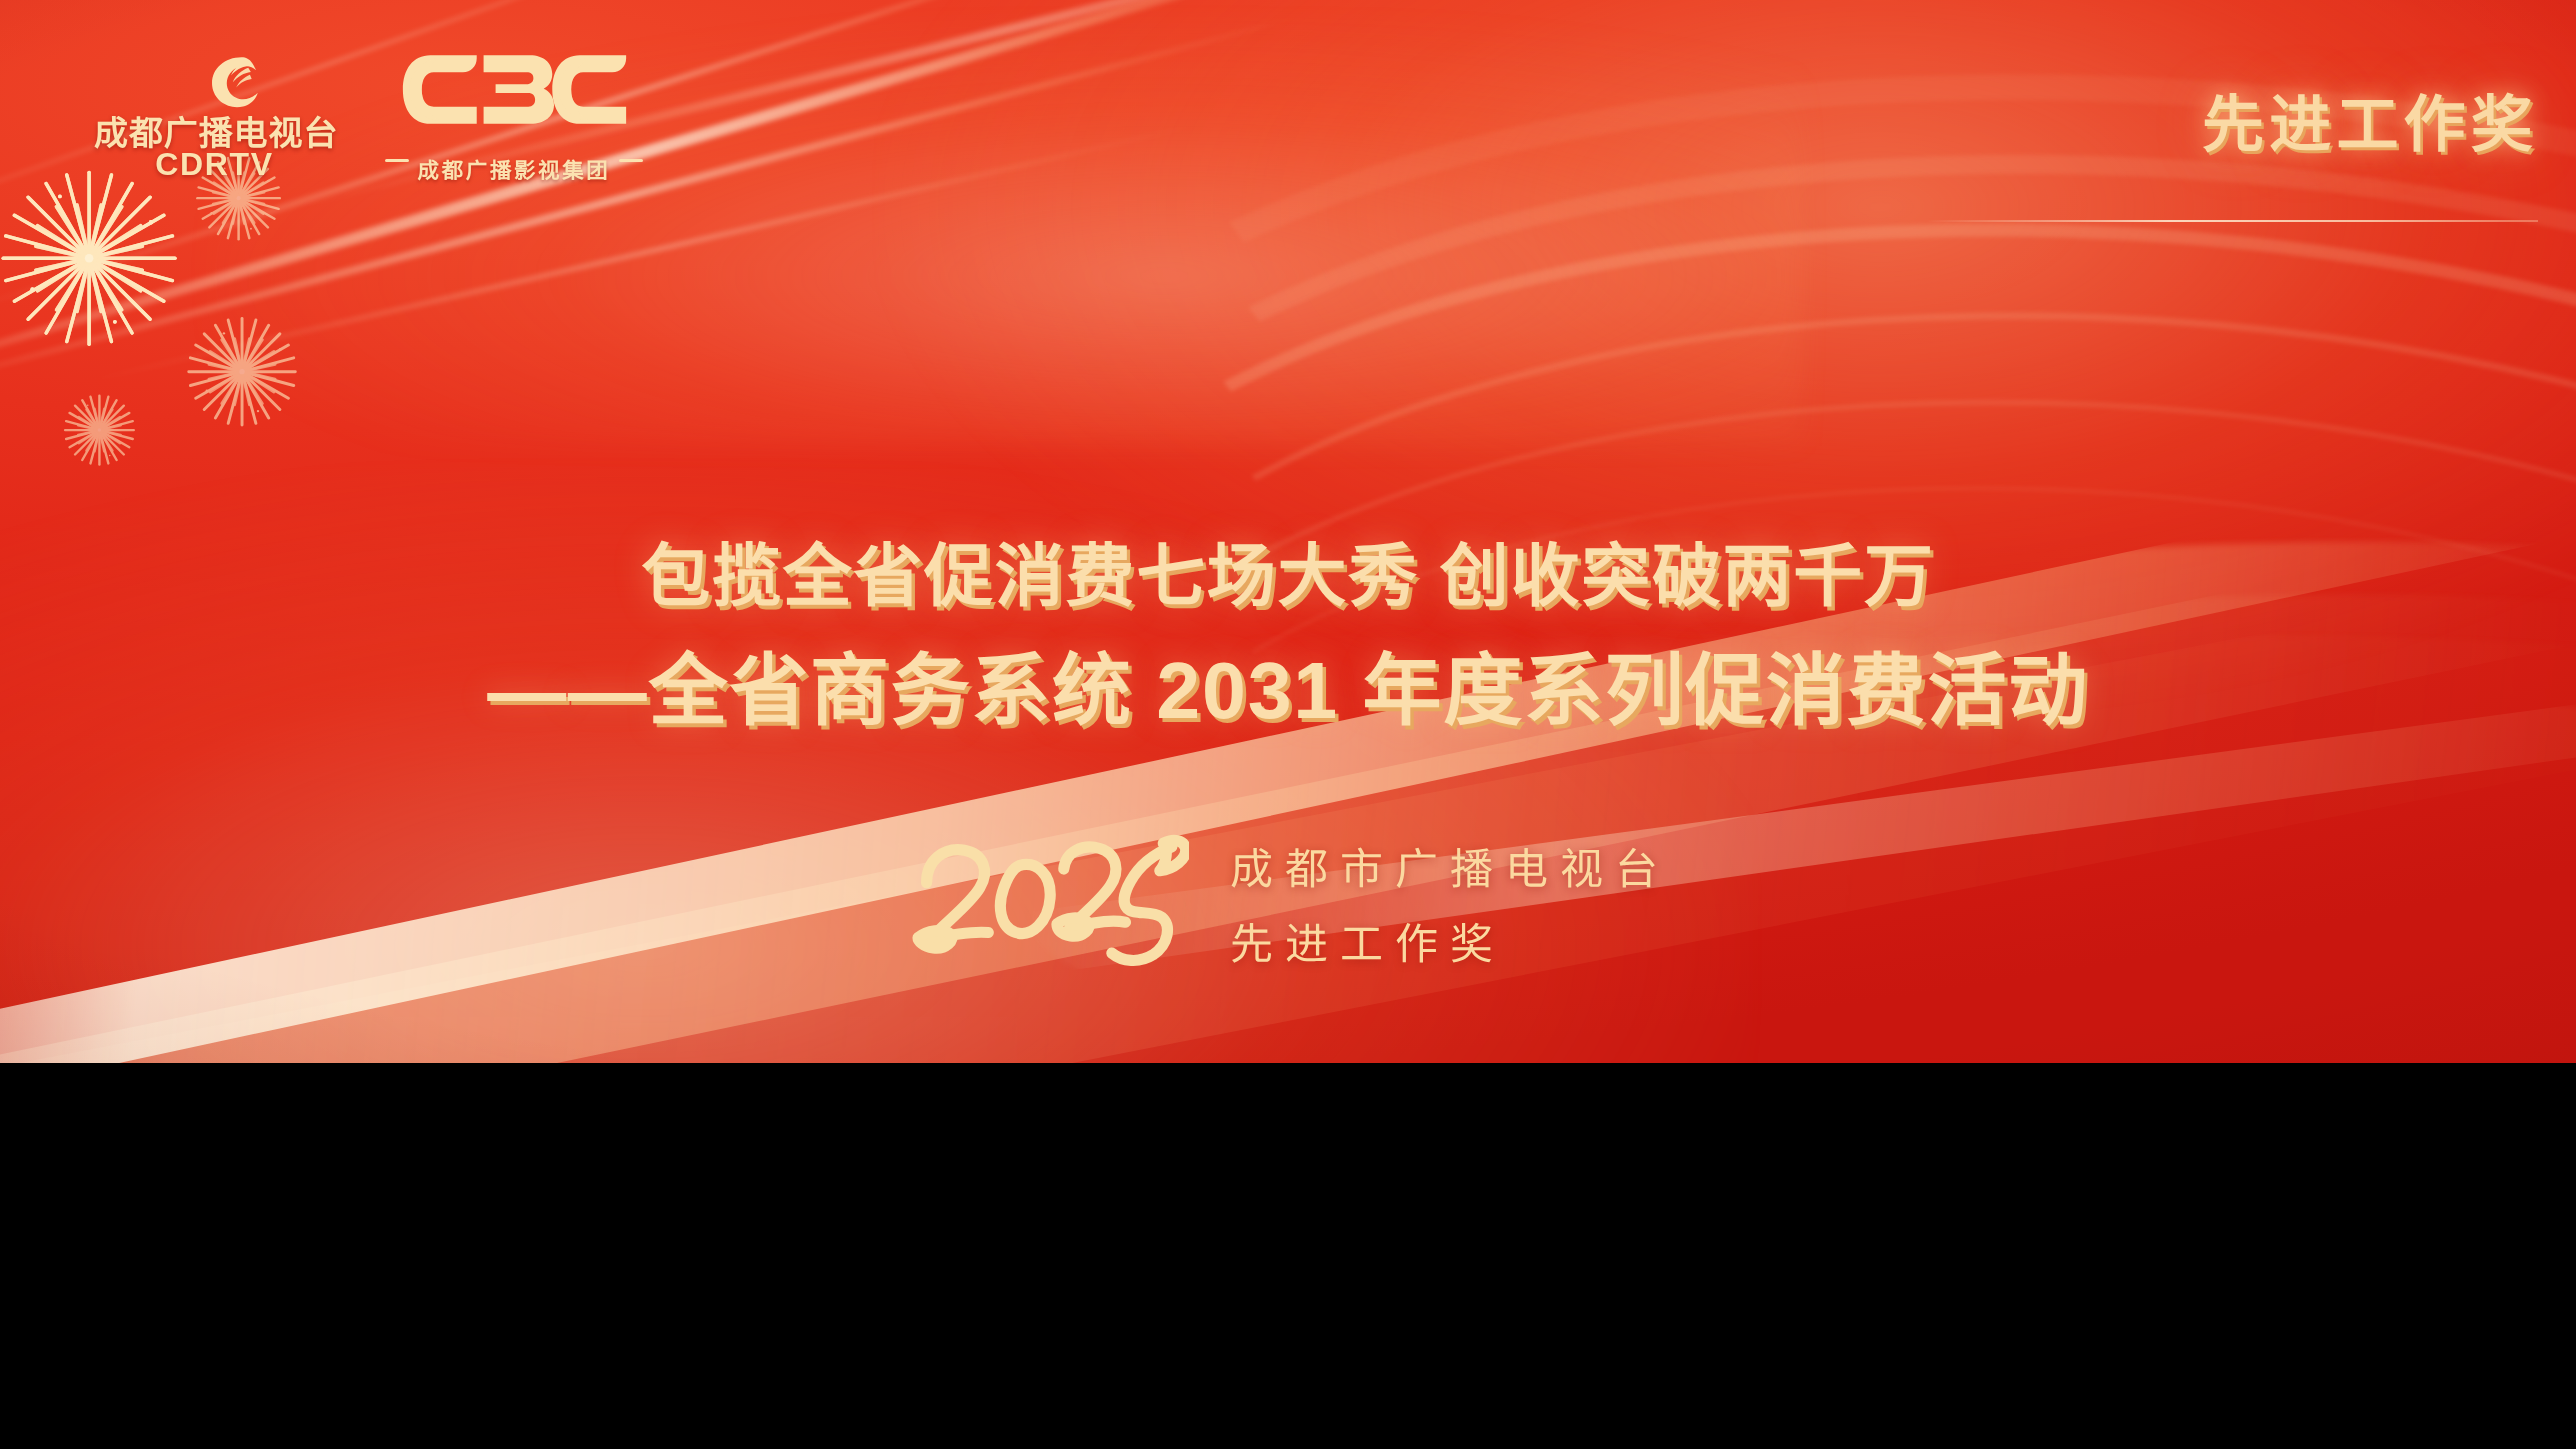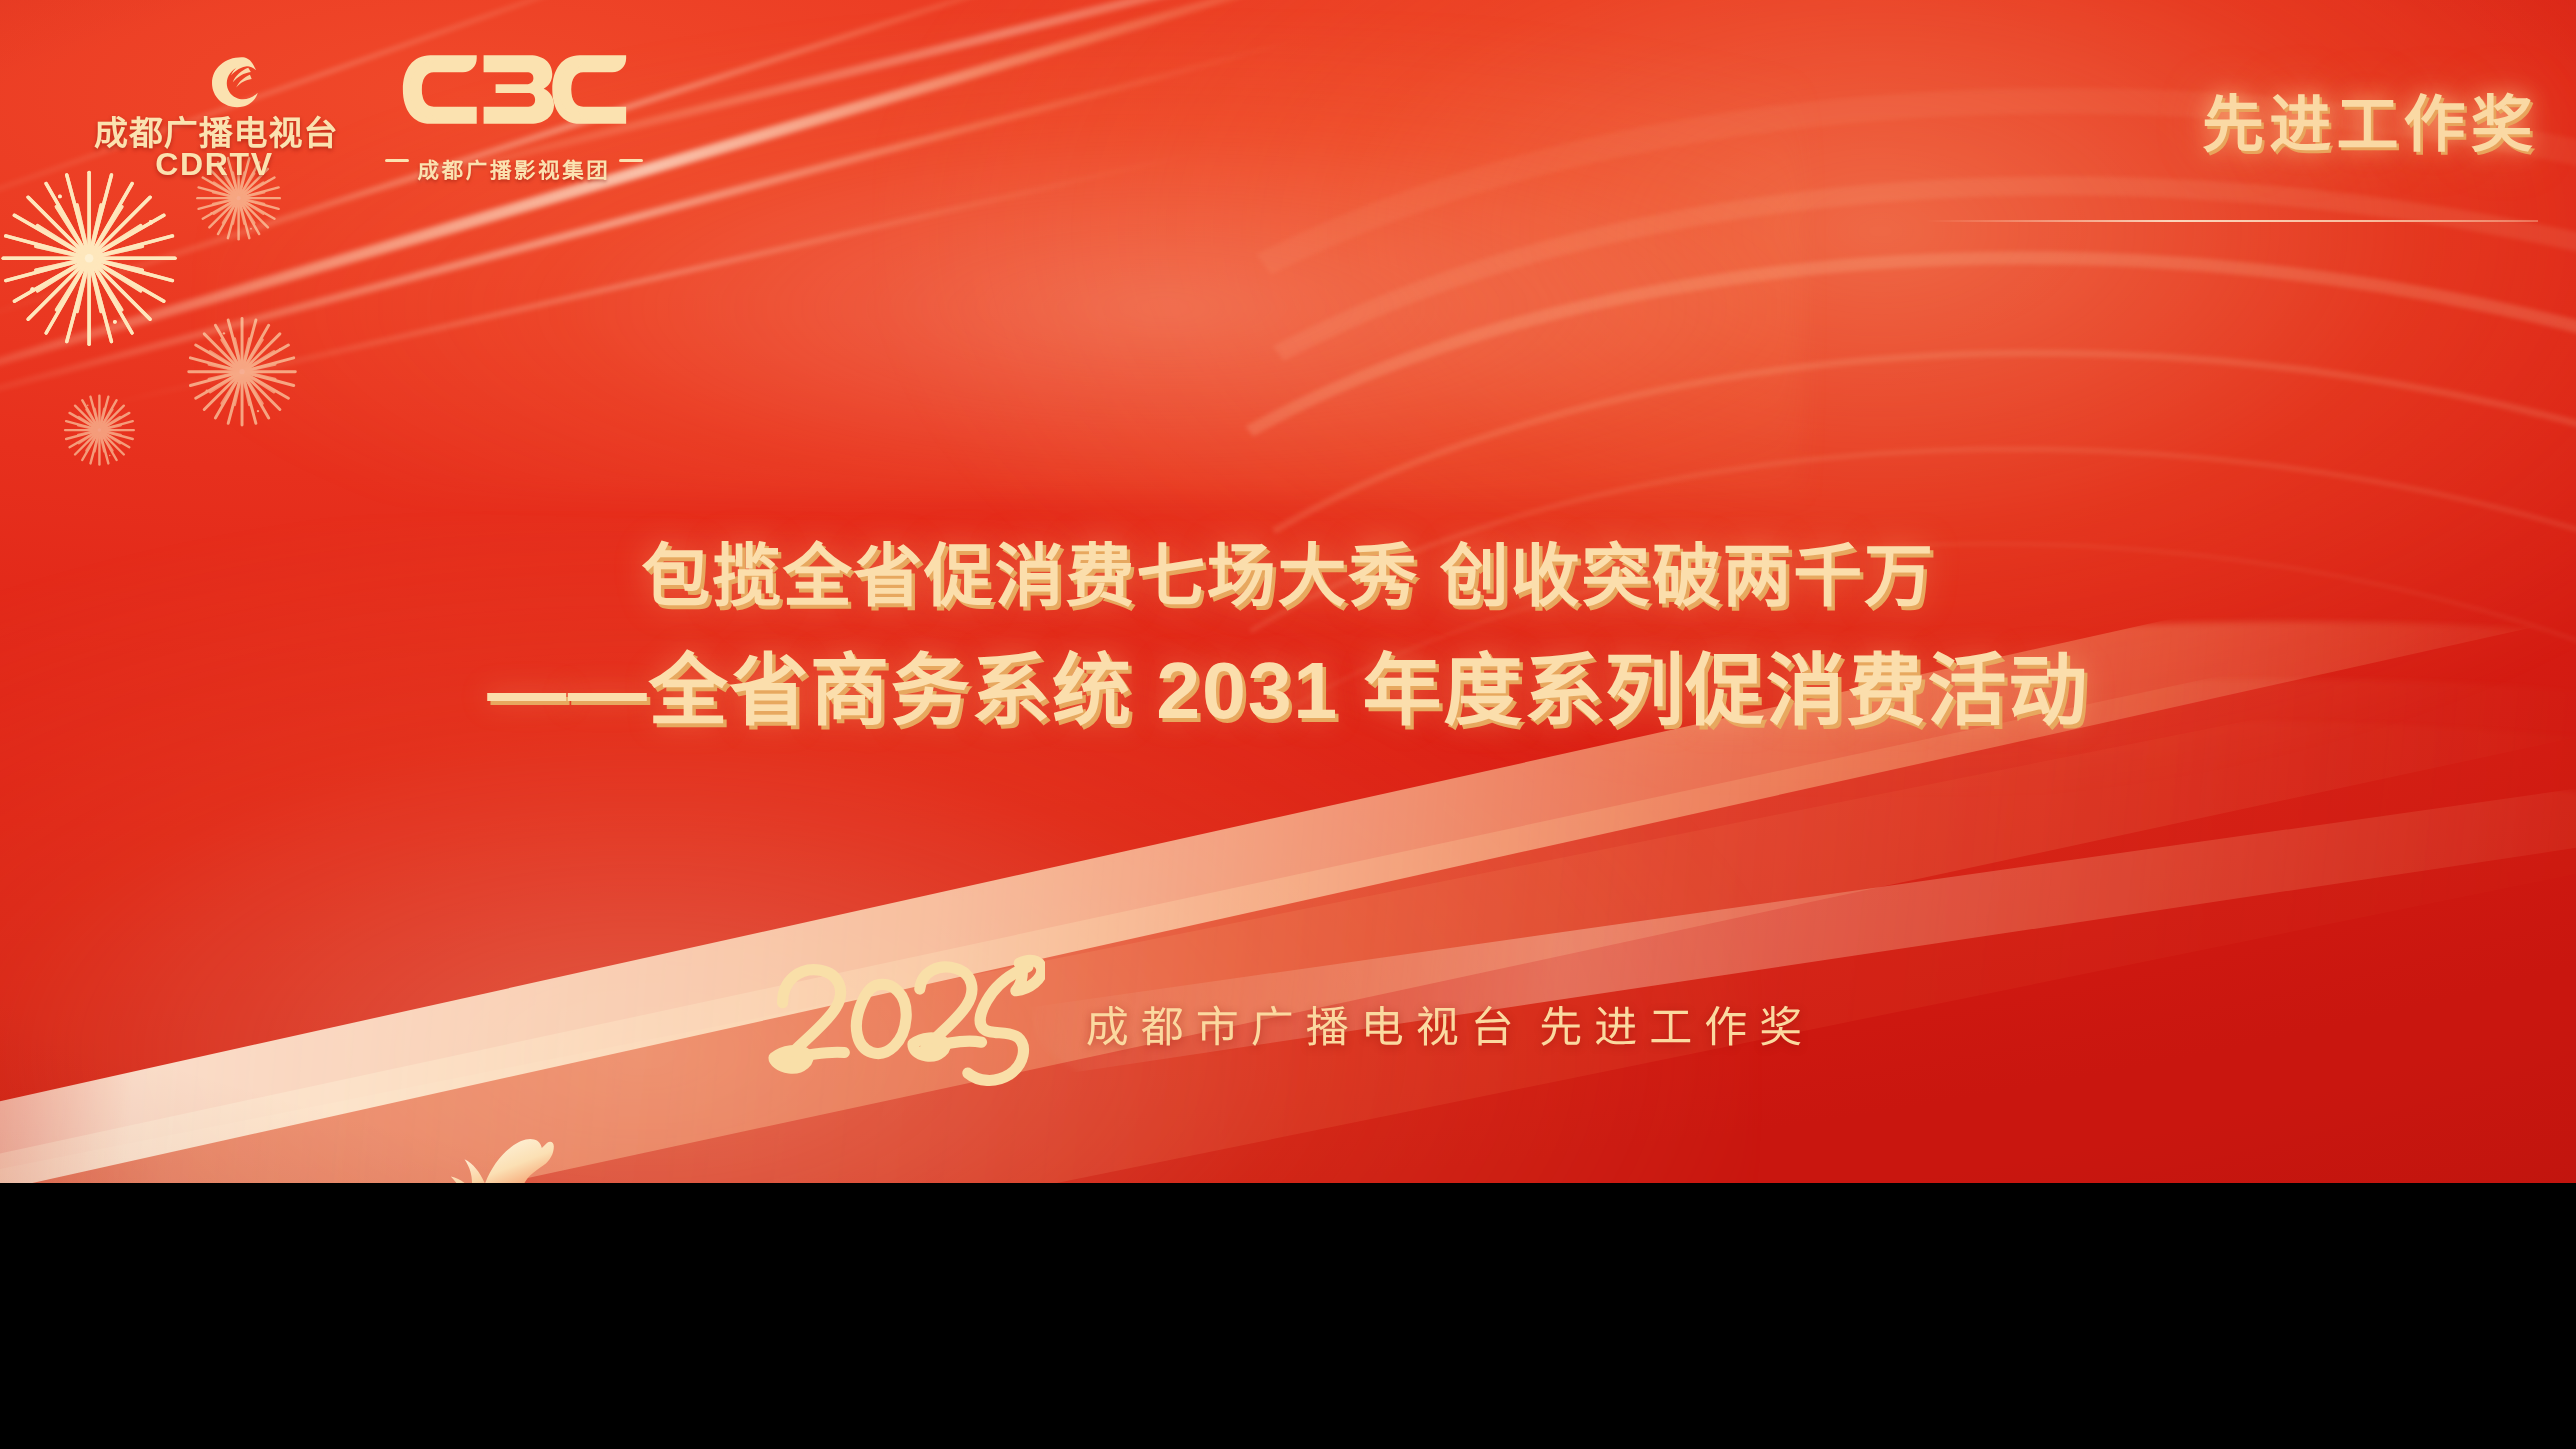--- a/index.html
+++ b/index.html
@@ -2,21 +2,21 @@
 <html lang="zh-CN" style="font-size:13.7px"><head>
 <meta charset="utf-8">
 <title>成都广播电视台 2025 年度网络投票</title>
 <style>
   html,body{margin:0;padding:0;background:#000;}
   *{box-sizing:border-box;}
 
   .stage{
     position:relative;
     width:2576px;
-    height:1183px;
+    height:1063px;
     overflow:hidden;
     font-family:"Liberation Sans","DejaVu Sans",sans-serif;
     background:
       radial-gradient(130% 95% at 18% 8%,  #F0492A 0%, #E7301D 34%, #DC1F14 66%, #C9160F 100%);
     isolation:isolate;
   }
 
   
   .bg-layer{position:absolute;inset:0;pointer-events:none;}
 
@@ -200,21 +200,21 @@
   
   .horse{position:absolute; left:322px; top:1099px; width:249px; height:215px;}
 
   
   .footer{
     position:absolute; left:0; bottom:79px; width:100%;
     display:flex; align-items:center; justify-content:center; gap:41px;
   }
   .year-mark{width:283px; height:163px; flex:0 0 auto;}
   .footer-lines{
-    display:flex; flex-direction:row; gap:13.7px;
+    display:flex; flex-direction:column; gap:13.7px;
   }
   .footer-lines .fl{
     font-size:43px; font-weight:500; letter-spacing:12px;
     color:#FBD9A0; white-space:nowrap;
     text-shadow:0 1.7px 8.6px rgba(140,18,8,.45);
   }
 </style>
 </head>
 <body>
 

